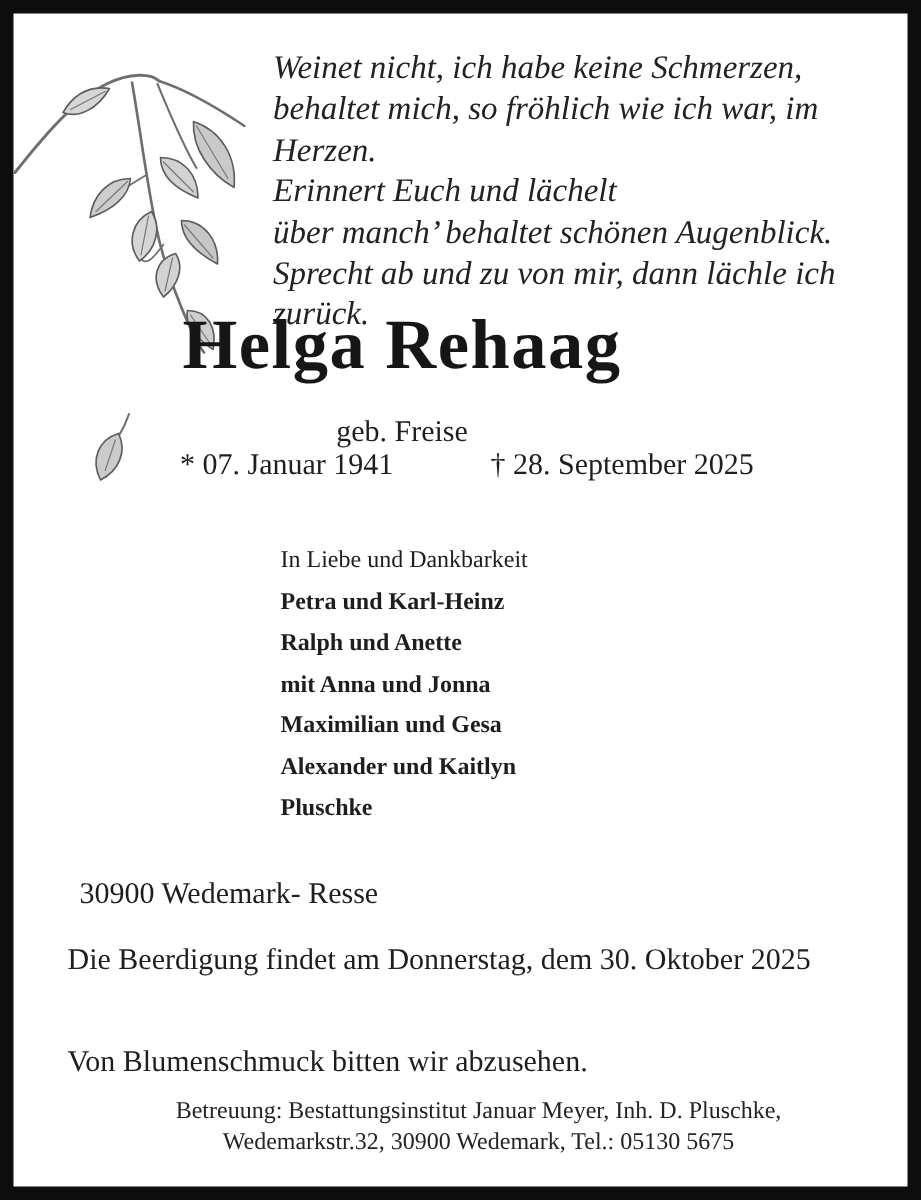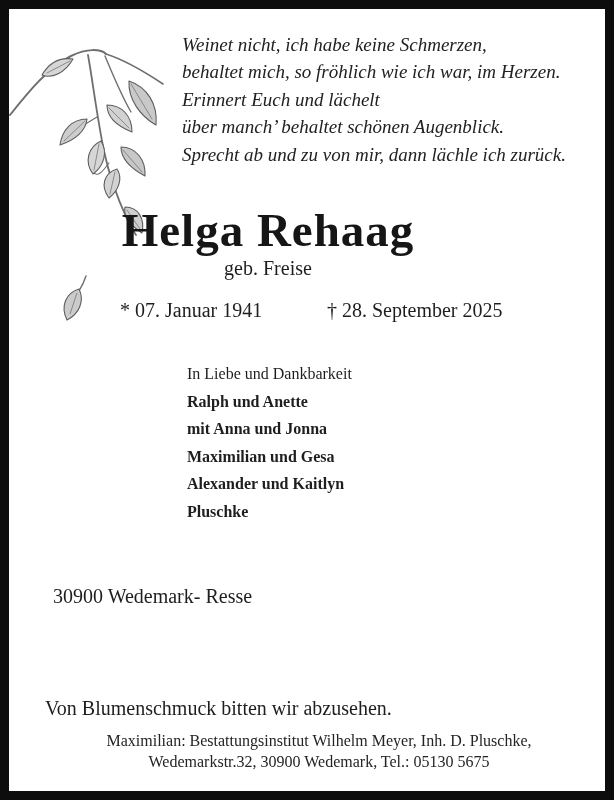--- a/index.html
+++ b/index.html
@@ -27,21 +27,21 @@
     top: 265px;
     width: 38px;
     height: 52px;
   }
   .poem {
     position: absolute;
     left: 173px;
     top: 22px;
     width: 410px;
     font-style: italic;
-    font-size: 19px;
+    font-size: 22px;
     line-height: 27.4px;
     color: #222222;
   }
   .name-block {
     position: absolute;
     left: 0;
     top: 194px;
     width: 500px;
     text-align: center;
     padding-left: 18px;
@@ -49,21 +49,21 @@
   }
   .deceased-name {
     margin: 0;
     font-size: 47px;
     font-weight: bold;
     letter-spacing: 1px;
     line-height: 1.15;
     color: #161616;
   }
   .maiden-name {
-    margin-top: 0;
+    margin-top: 20px;
     font-size: 20px;
   }
   .dates { position: absolute; top: 290px; left: 0; width: 596px; font-size: 20px; }
   .birth-date { position: absolute; left: 111px; top: 0; }
   .death-date { position: absolute; left: 318px; top: 0; }
   .mourners {
     position: absolute;
     left: 178px;
     top: 351px;
     font-size: 16px;
@@ -158,32 +158,34 @@
     <div class="maiden-name">geb. Freise</div>
   </div>
 
   <div class="dates">
     <span class="birth-date">* 07. Januar 1941</span>
     <span class="death-date">† 28. September 2025</span>
   </div>
 
   <div class="mourners">
     <div class="mourners-intro">In Liebe und Dankbarkeit</div>
+    <div class="mourner-name">Petra und Karl-Heinz</div>
     <div class="mourner-name">Ralph und Anette</div>
     <div class="mourner-name">mit Anna und Jonna</div>
     <div class="mourner-name">Maximilian und Gesa</div>
     <div class="mourner-name">Alexander und Kaitlyn</div>
     <div class="mourner-name">Pluschke</div>
   </div>
 
   <div class="location-line">30900 Wedemark- Resse</div>
 
   <div class="funeral-info">
+    <div>Die Beerdigung findet am Donnerstag, dem 30. Oktober 2025</div>
   </div>
 
   <div class="flowers-note">Von Blumenschmuck bitten wir abzusehen.</div>
 
   <div class="funeral-home">
-    <div>Maximilian: Bestattungsinstitut Wilhelm Meyer, Inh. D. Pluschke,</div>
+    <div>Betreuung: Bestattungsinstitut Januar Meyer, Inh. D. Pluschke,</div>
     <div>Wedemarkstr.32, 30900 Wedemark, Tel.: 05130 5675</div>
   </div>
 
 </div>
 
 </body></html>

